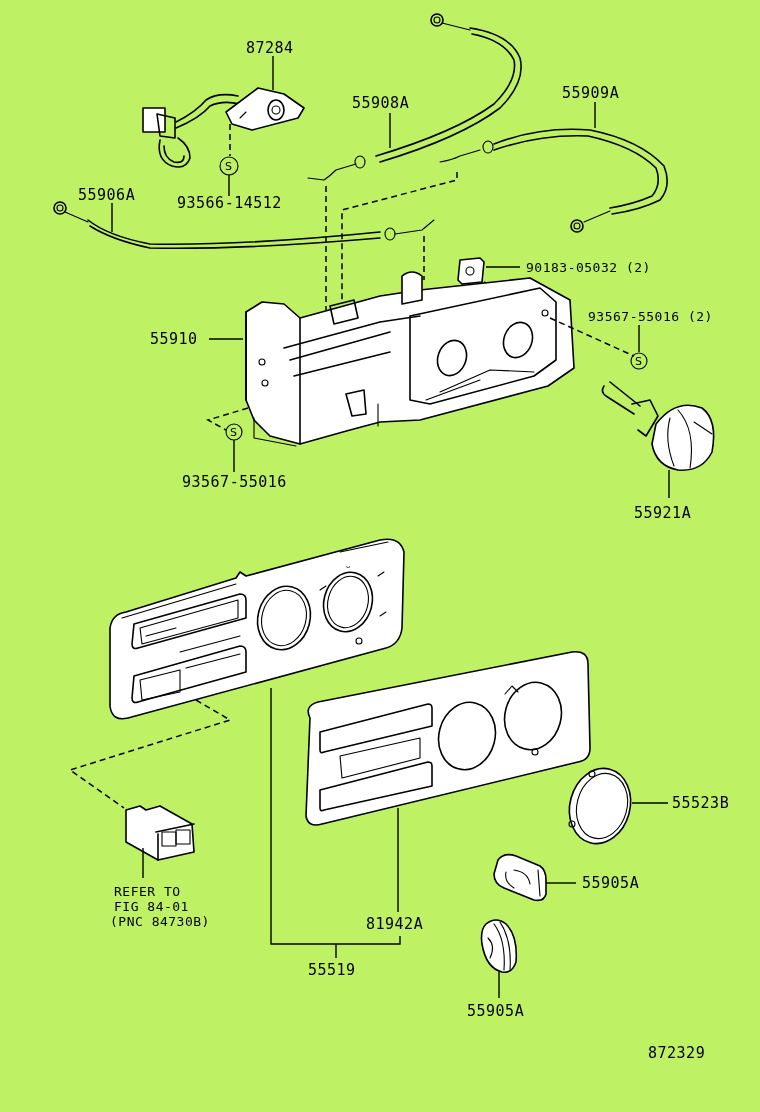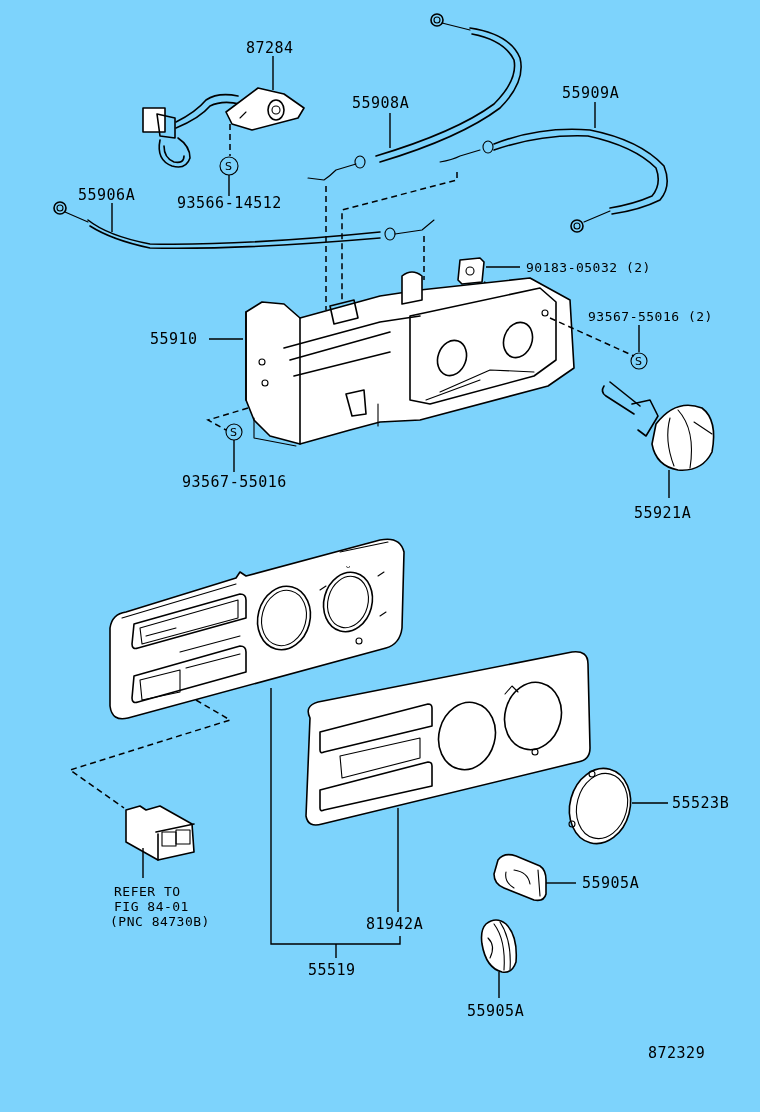--- a/index.html
+++ b/index.html
@@ -1,16 +1,16 @@
 <!DOCTYPE html>
 <html><head>
   <meta charset="utf-8">
   <style>
     html, body { margin: 0; padding: 0; background: #ffffff; }
-    #canvas { position: relative; width: 760px; height: 1112px; background: #7dd3fc; overflow: hidden; }
+    #canvas { position: relative; width: 760px; height: 1112px; background: #bef264; overflow: hidden; }
     svg { position: absolute; left: 0; top: 0; }
     .lbl { font-family: "DejaVu Sans Mono", "Liberation Mono", monospace; font-size: 15px; fill: #000; letter-spacing: 0.5px; }
     .lbl-sm { font-family: "DejaVu Sans Mono", "Liberation Mono", monospace; font-size: 13px; fill: #000; letter-spacing: 0.5px; }
     .ln { stroke: #000; stroke-width: 1.6; fill: none; stroke-linecap: round; stroke-linejoin: round; }
     .thin { stroke: #000; stroke-width: 1.1; fill: none; stroke-linecap: round; stroke-linejoin: round; }
     .dash { stroke: #000; stroke-width: 1.5; fill: none; stroke-dasharray: 6 4; }
     .lead { stroke: #000; stroke-width: 1.4; fill: none; }
     .fillw { fill: #fff; }
     .sym { font-family: "DejaVu Sans", sans-serif; font-size: 11px; fill: #000; }
   </style>

